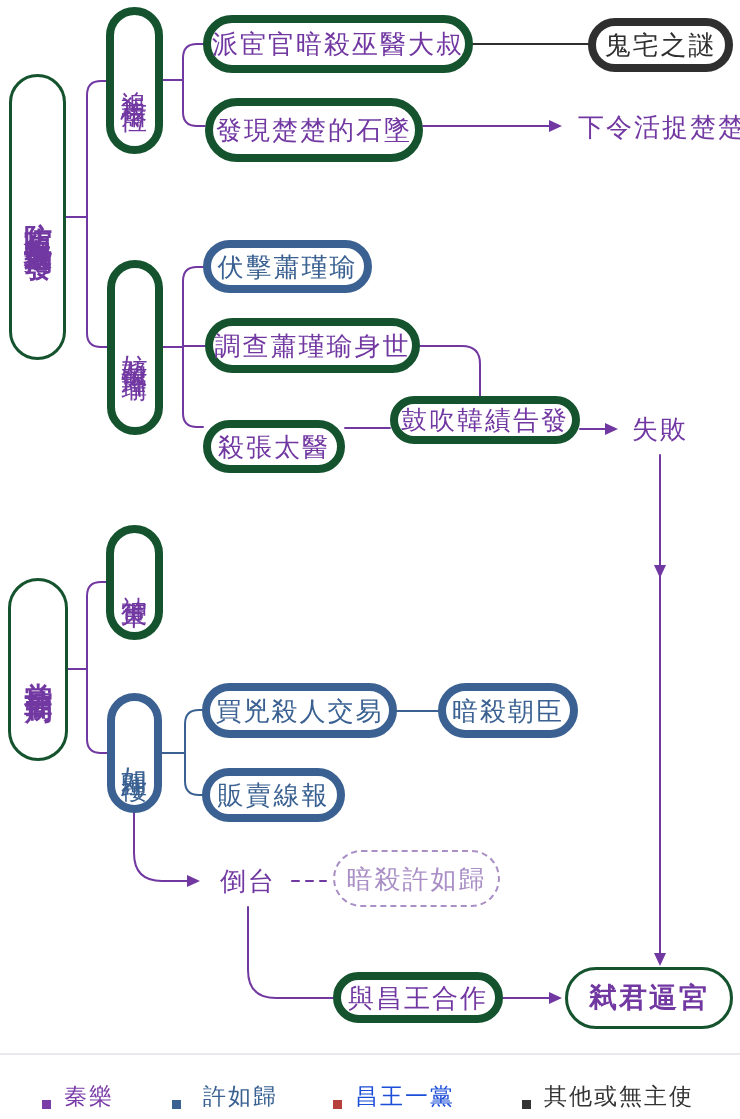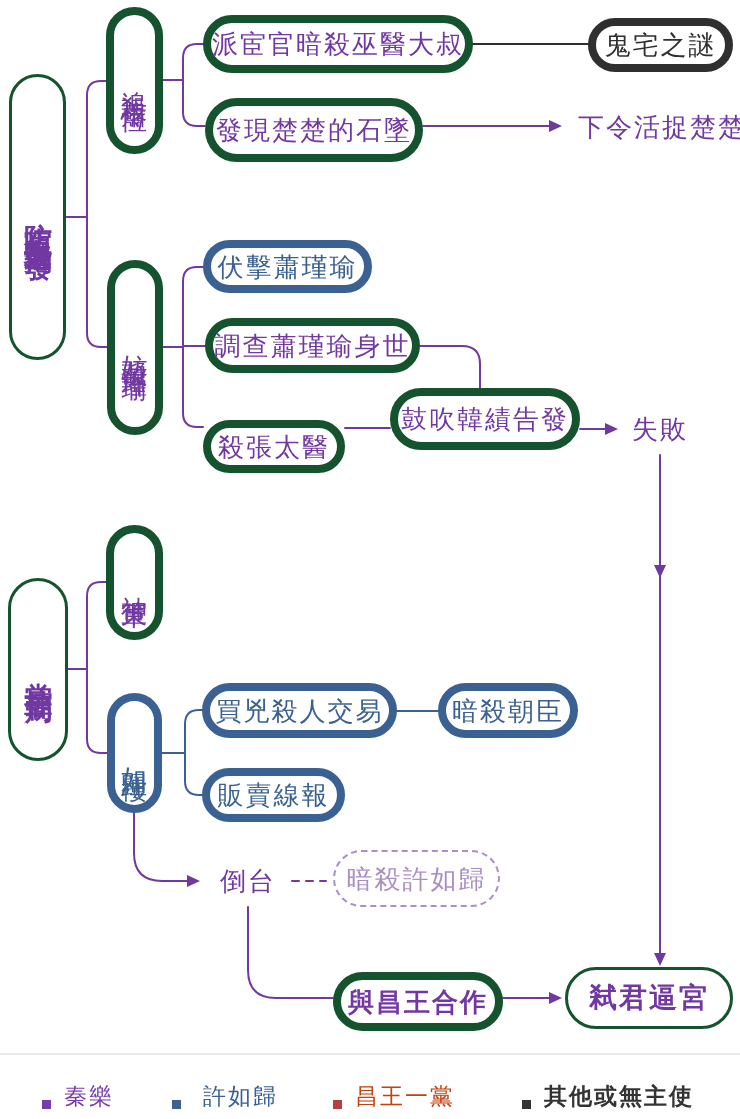--- a/index.html
+++ b/index.html
@@ -98,59 +98,59 @@
   <div class="plain" style="left:578px;top:112px;">下令活捉楚楚</div>
 
   <div class="node v" style="left:107px;top:260px;width:56px;height:175px;">妨礙蕭瑾瑜</div>
 
   <div class="node blue" style="left:203px;top:240px;width:169px;height:53px;">伏擊蕭瑾瑜</div>
 
   <div class="node" style="left:205px;top:318px;width:215px;height:55px;">調查蕭瑾瑜身世</div>
 
   <div class="node" style="left:203px;top:420px;width:142px;height:53px;">殺張太醫</div>
 
-  <div class="node" style="left:390px;top:388px;width:190px;height:62px;text-align:center;">鼓吹韓績告發</div>
+  <div class="node" style="left:390px;top:396px;width:190px;height:48px;text-align:center;">鼓吹韓績告發</div>
 
   <div class="plain" style="left:632px;top:414px;">失敗</div>
 
   <div class="node v root" style="left:8px;top:578px;width:60px;height:183px;">掌控朝局</div>
 
   <div class="node v" style="left:106px;top:525px;width:57px;height:115px;">神策軍</div>
 
   <div class="node v blue" style="left:107px;top:693px;width:55px;height:120px;">如歸樓</div>
 
   <div class="node blue" style="left:202px;top:683px;width:195px;height:55px;">買兇殺人交易</div>
 
   <div class="node blue" style="left:438px;top:683px;width:140px;height:55px;">暗殺朝臣</div>
 
   <div class="node blue" style="left:202px;top:768px;width:143px;height:54px;">販賣線報</div>
 
   <div class="plain" style="left:220px;top:866px;">倒台</div>
 
   <div class="node dashedbox" style="left:333px;top:850px;width:167px;height:57px;">暗殺許如歸</div>
 
-  <div class="node" style="left:333px;top:972px;width:170px;height:59px;font-weight:bold;">與昌王合作</div>
+  <div class="node" style="left:333px;top:972px;width:170px;height:51px;">與昌王合作</div>
 
   <div class="node root" style="left:565px;top:967px;width:168px;height:62px;">弒君逼宮</div>
 
   <div class="divider"></div>
 
   <div class="legend-item" style="left:42px;color:#7A3DA8;">
     <span class="legend-swatch" style="background: rgb(122, 61, 168);"></span>
     <span>秦樂</span>
   </div>
 
   <div class="legend-item" style="left:172px;color:#3A6191;gap:9px;">
     <span class="legend-swatch" style="background: rgb(58, 97, 145);"></span>
     <span>許如歸</span>
   </div>
 
-  <div class="legend-item" style="left:333px;color:#c2410c;">
+  <div class="legend-item" style="left:333px;color:#1d4ed8;">
     <span class="legend-swatch" style="background: rgb(181, 64, 60);"></span>
     <span>昌王一黨</span>
   </div>
 
-  <div class="legend-item" style="left:522px;color:#333333;font-weight:bold;">
+  <div class="legend-item" style="left:522px;color:#333333;">
     <span class="legend-swatch" style="background: rgb(51, 51, 51);"></span>
     <span>其他或無主使</span>
   </div>
 
 </div>
 
 </body></html>

